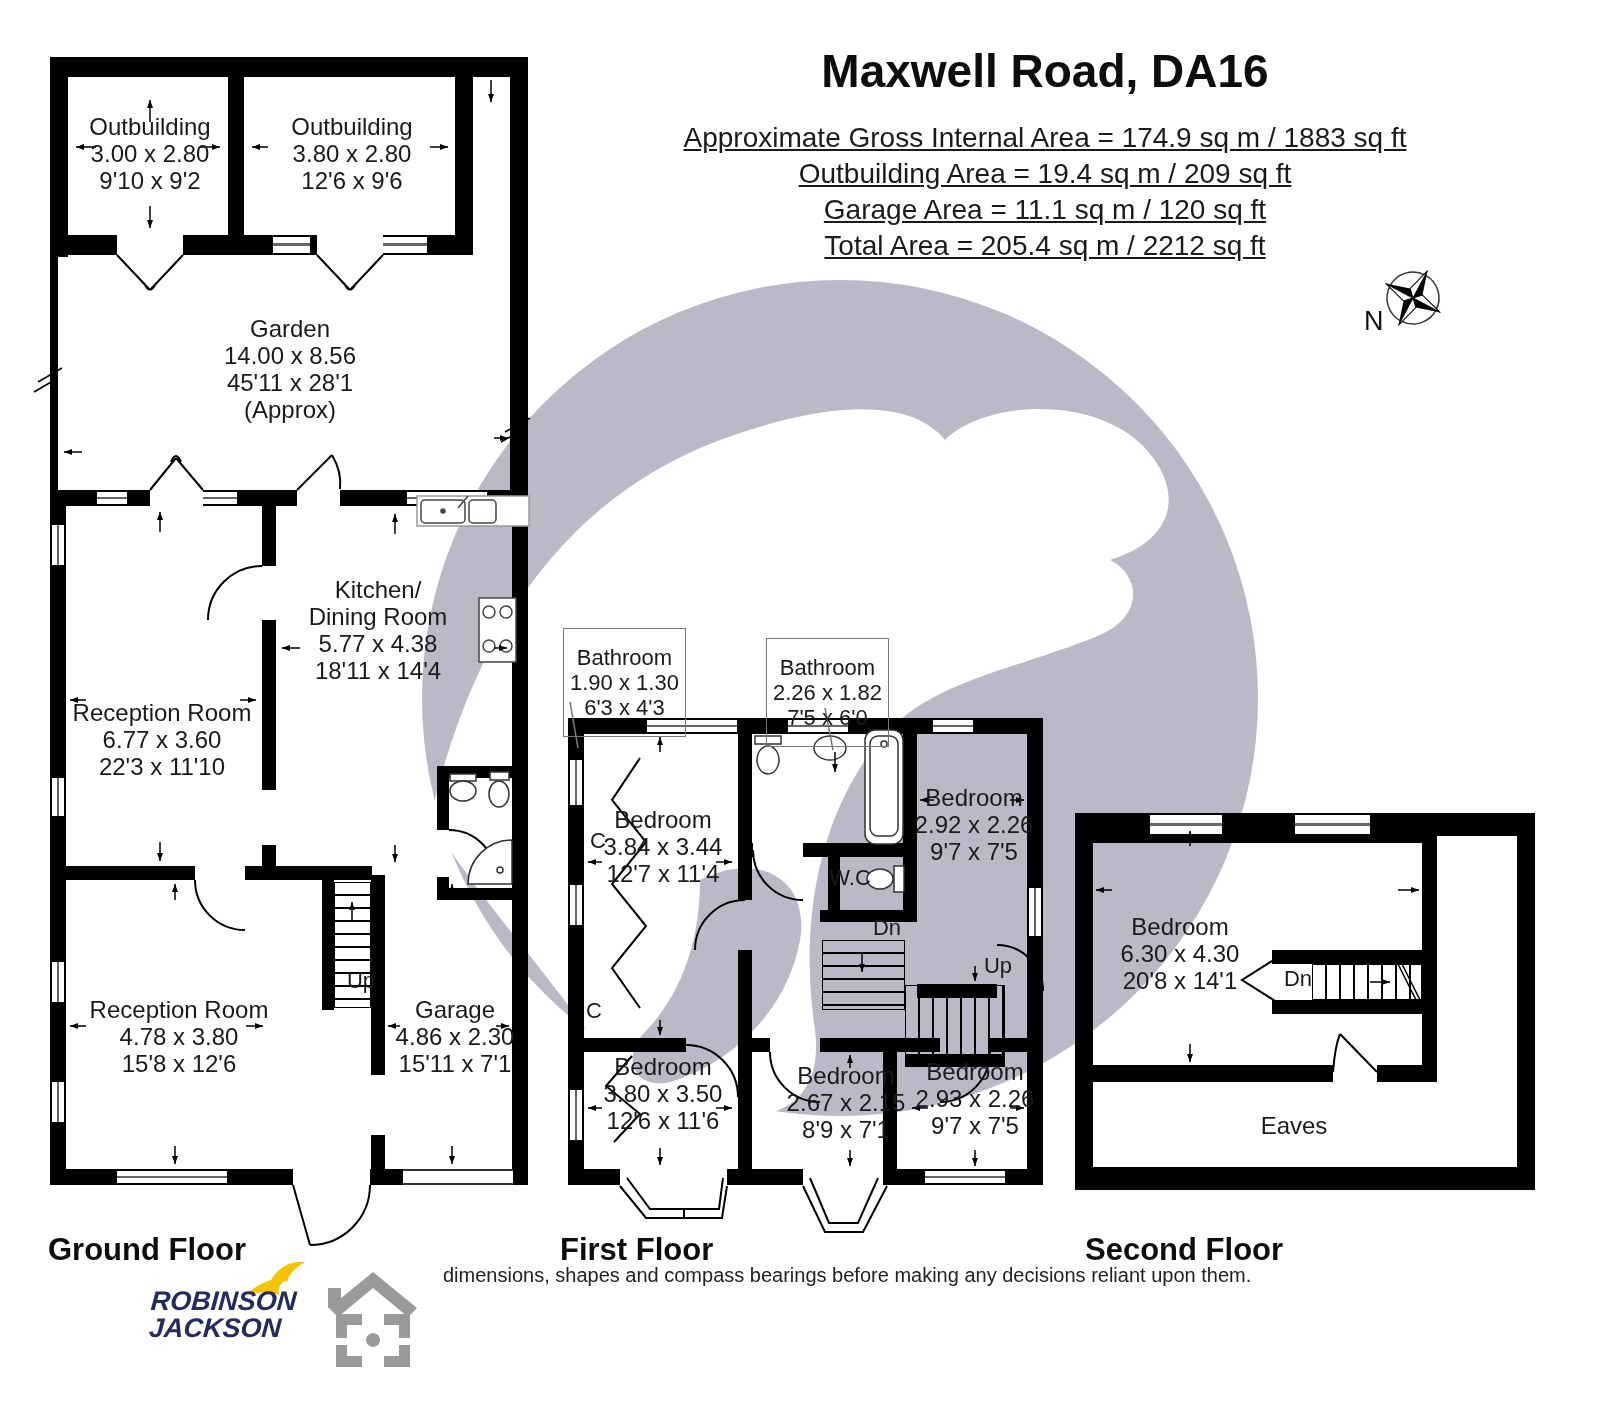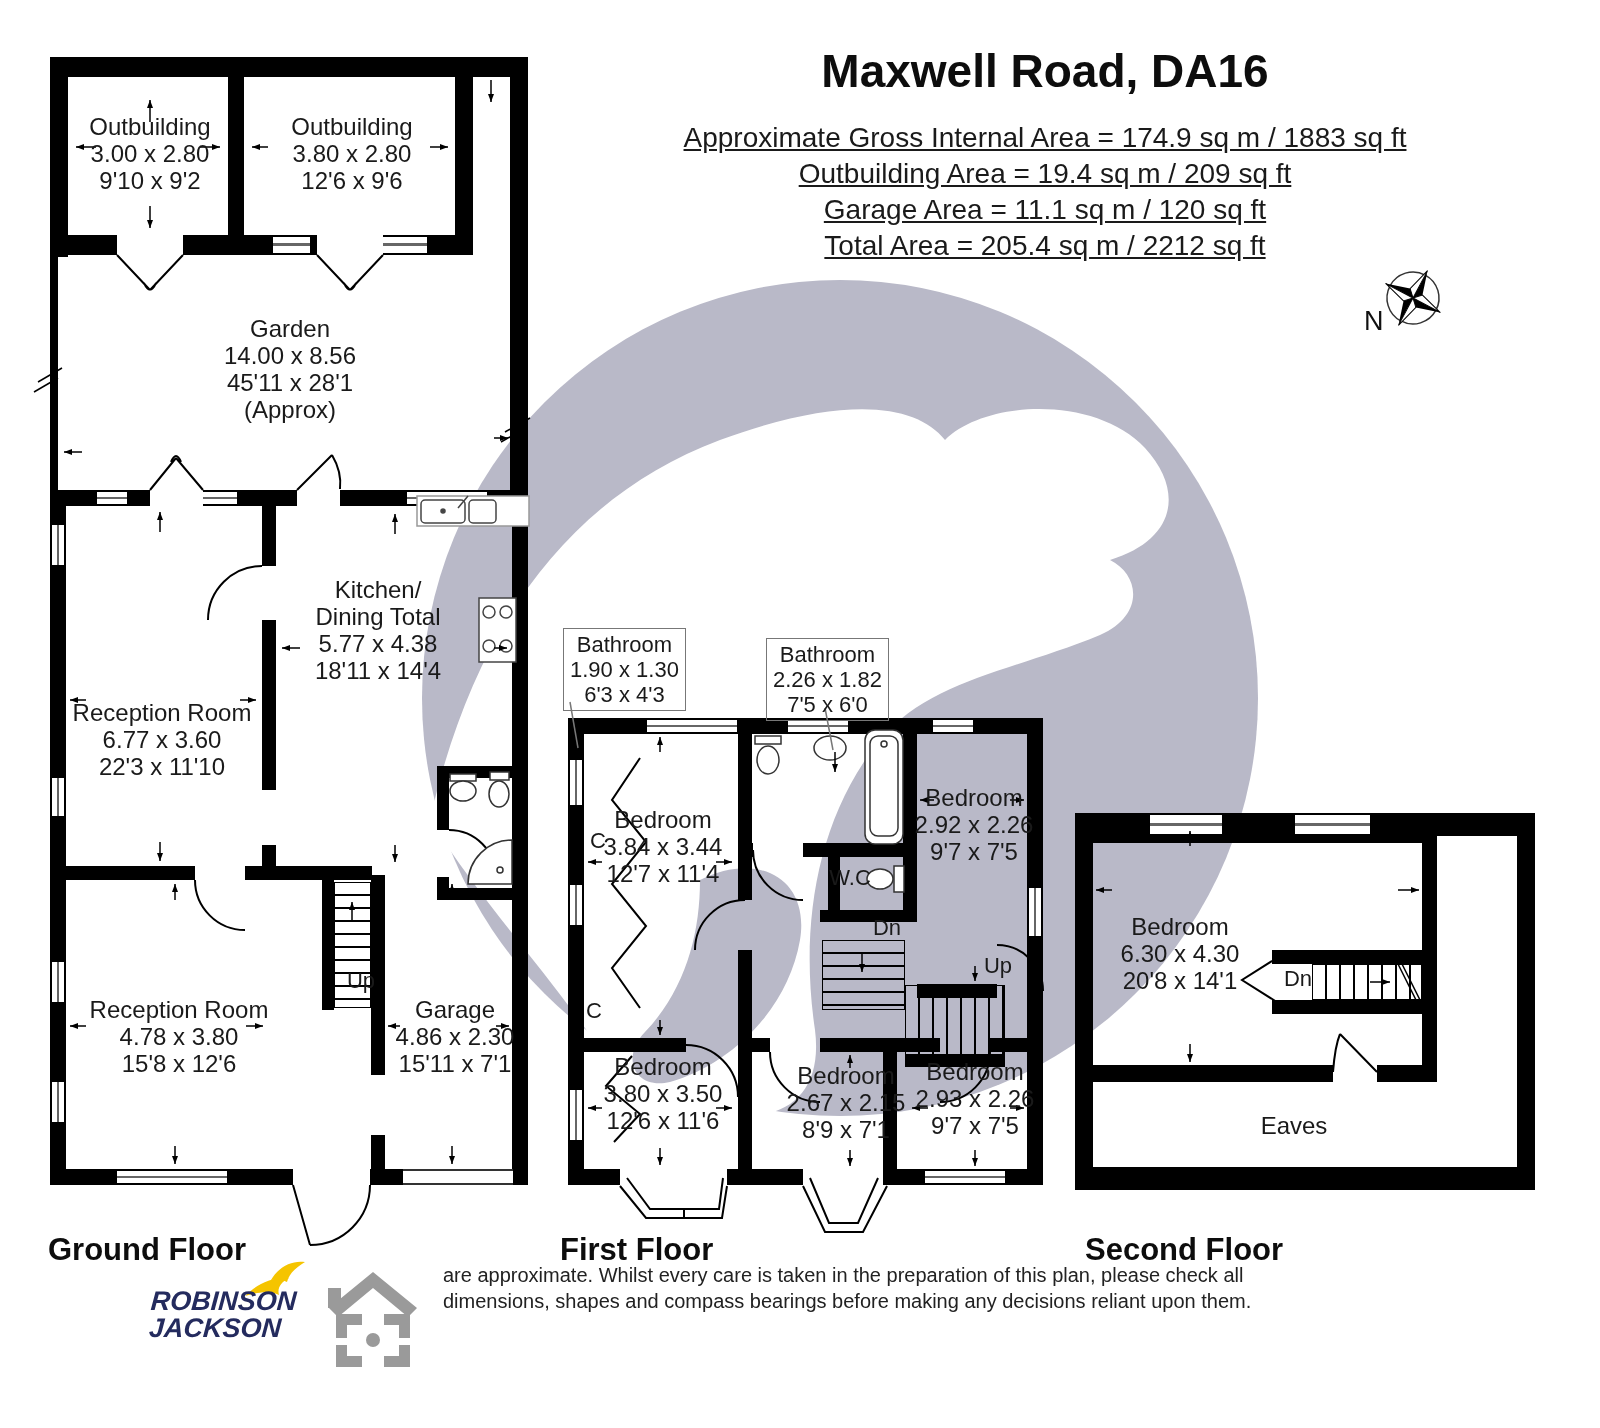--- a/index.html
+++ b/index.html
@@ -13,21 +13,21 @@
         background:linear-gradient(to right,#fff 0 40%,#666 40% 56%,#fff 56% 100%);}
   .opening{position:absolute;box-sizing:border-box;border-top:2px solid #333;border-bottom:2px solid #333;background:#fff;}
   .stairs-h{position:absolute;box-sizing:border-box;border:1.5px solid #000;
         background:repeating-linear-gradient(to bottom,rgba(255,255,255,0) 0 11px,#000 11px 13px);}
   .stairs-v{position:absolute;box-sizing:border-box;border:1.5px solid #000;
         background:repeating-linear-gradient(to right,rgba(255,255,255,0) 0 12px,#000 12px 14px);}
   .rlabel{position:absolute;transform:translateX(-50%);text-align:center;font-size:24px;line-height:27px;
           white-space:nowrap;color:#1a1a1a;}
   .slabel{position:absolute;transform:translateX(-50%);font-size:22px;color:#1a1a1a;white-space:nowrap;}
   .boxlabel{position:absolute;box-sizing:border-box;border:1px solid #777;text-align:center;
-          font-size:22px;line-height:25px;padding:3px 6px;white-space:nowrap;color:#1a1a1a;}
+          font-size:22px;line-height:25px;padding:16px 6px;white-space:nowrap;color:#1a1a1a;}
   .floor-label{position:absolute;font-size:31px;font-weight:bold;color:#0d0d0d;white-space:nowrap;}
   .page-title{position:absolute;left:1045px;top:44px;transform:translateX(-50%);
           font-size:46px;font-weight:bold;white-space:nowrap;color:#0d0d0d;}
   .area-block{position:absolute;left:1045px;top:120px;transform:translateX(-50%);
           text-align:center;font-size:28px;line-height:36px;white-space:nowrap;color:#1a1a1a;text-decoration:underline;}
   .north-label{position:absolute;font-size:27px;color:#111;}
   .rj-logo{position:absolute;left:150px;top:1288px;width:130px;text-align:center;
           font-style:italic;font-weight:bold;color:#242b5e;font-size:27px;line-height:27px;
           letter-spacing:0px;transform:skewX(-4deg);}
   .disclaimer{position:absolute;left:443px;top:1262px;font-size:20px;line-height:26px;color:#222;}
@@ -354,21 +354,21 @@
     <div>12'6 x 9'6</div>
   </div>
   <div class="rlabel" style="left:290px;top:315px">
     <div>Garden</div>
     <div>14.00 x 8.56</div>
     <div>45'11 x 28'1</div>
     <div>(Approx)</div>
   </div>
   <div class="rlabel" style="left:378px;top:576px">
     <div>Kitchen/</div>
-    <div>Dining Total</div>
+    <div>Dining Room</div>
     <div>5.77 x 4.38</div>
     <div>18'11 x 14'4</div>
   </div>
   <div class="rlabel" style="left:162px;top:699px">
     <div>Reception Room</div>
     <div>6.77 x 3.60</div>
     <div>22'3 x 11'10</div>
   </div>
   <div class="rlabel" style="left:179px;top:996px">
     <div>Reception Room</div>
@@ -435,17 +435,16 @@
 
   <div class="floor-label" style="left:48px;top:1232px">Ground Floor</div>
   <div class="floor-label" style="left:560px;top:1232px">First Floor</div>
   <div class="floor-label" style="left:1085px;top:1232px">Second Floor</div>
 
   <div class="rj-logo">
     <div>ROBINSON</div>
     <div>JACKSON</div>
   </div>
   <div class="disclaimer">
-    <div>are approximate. Whilst every care is taken in the preparation of this plan, please check all</div>
     <div>dimensions, shapes and compass bearings before making any decisions reliant upon them.</div>
   </div>
 
 </div>
 
 </body></html>

